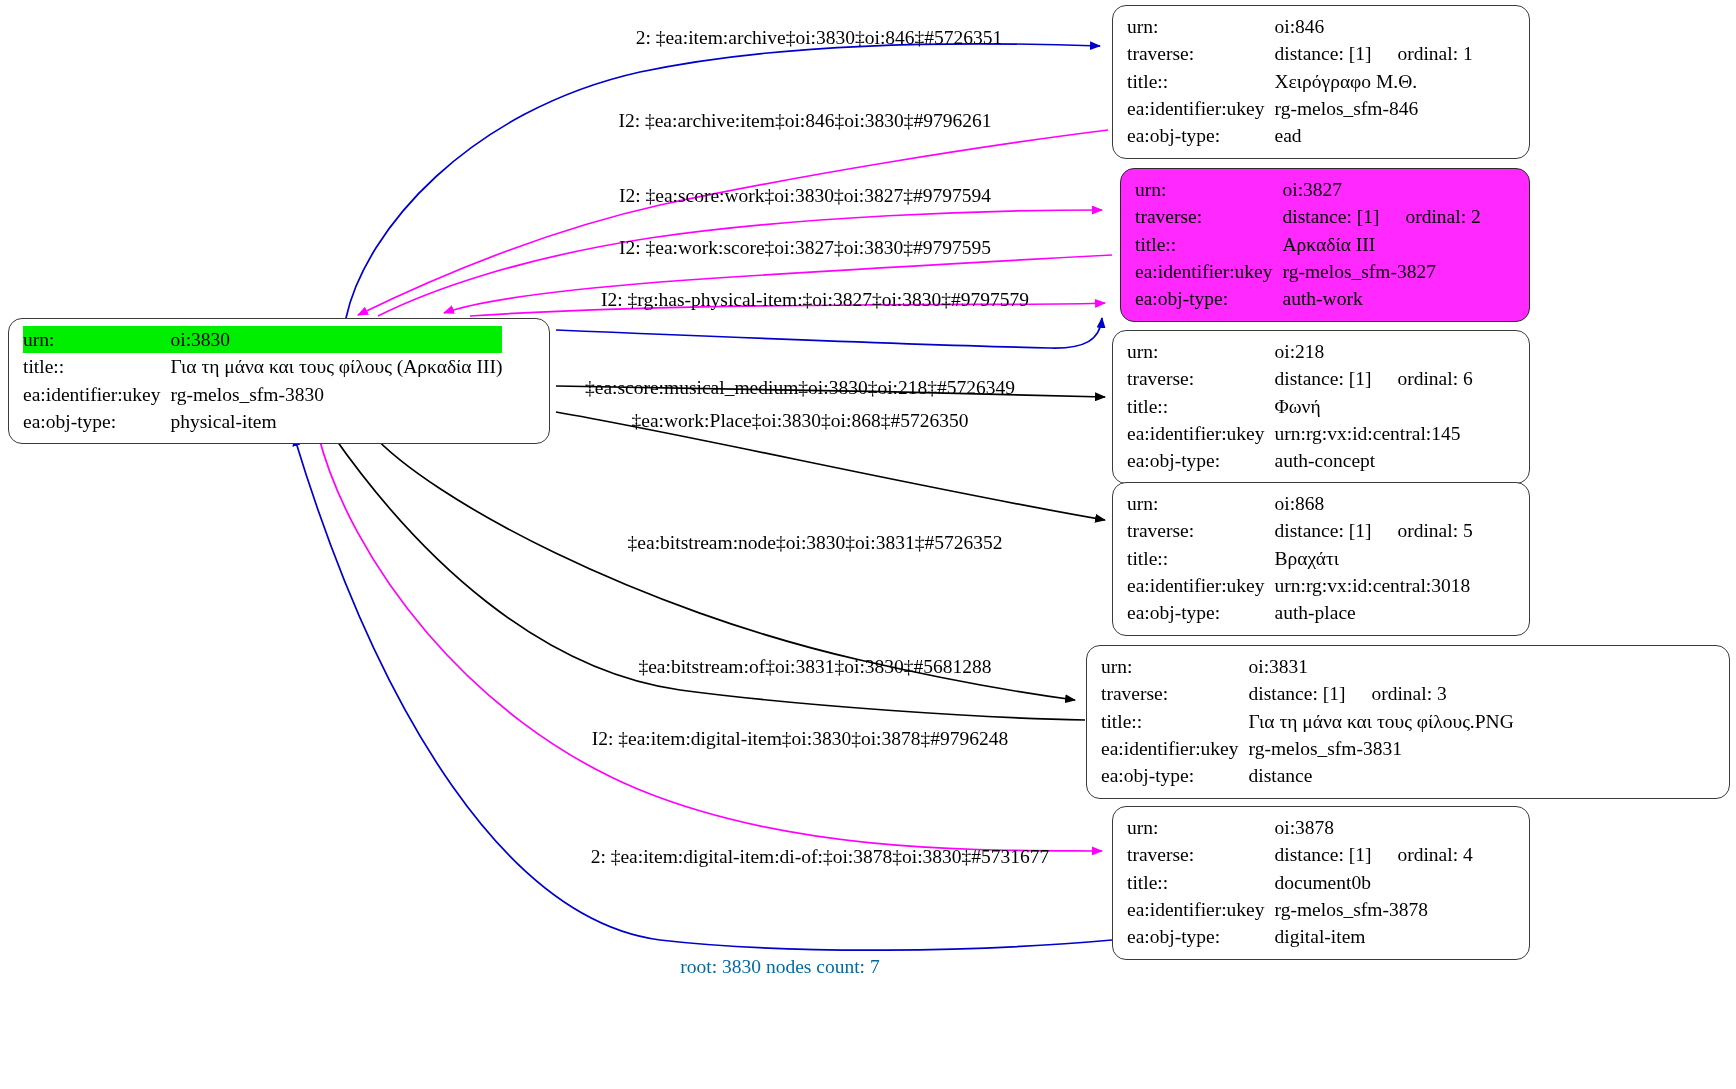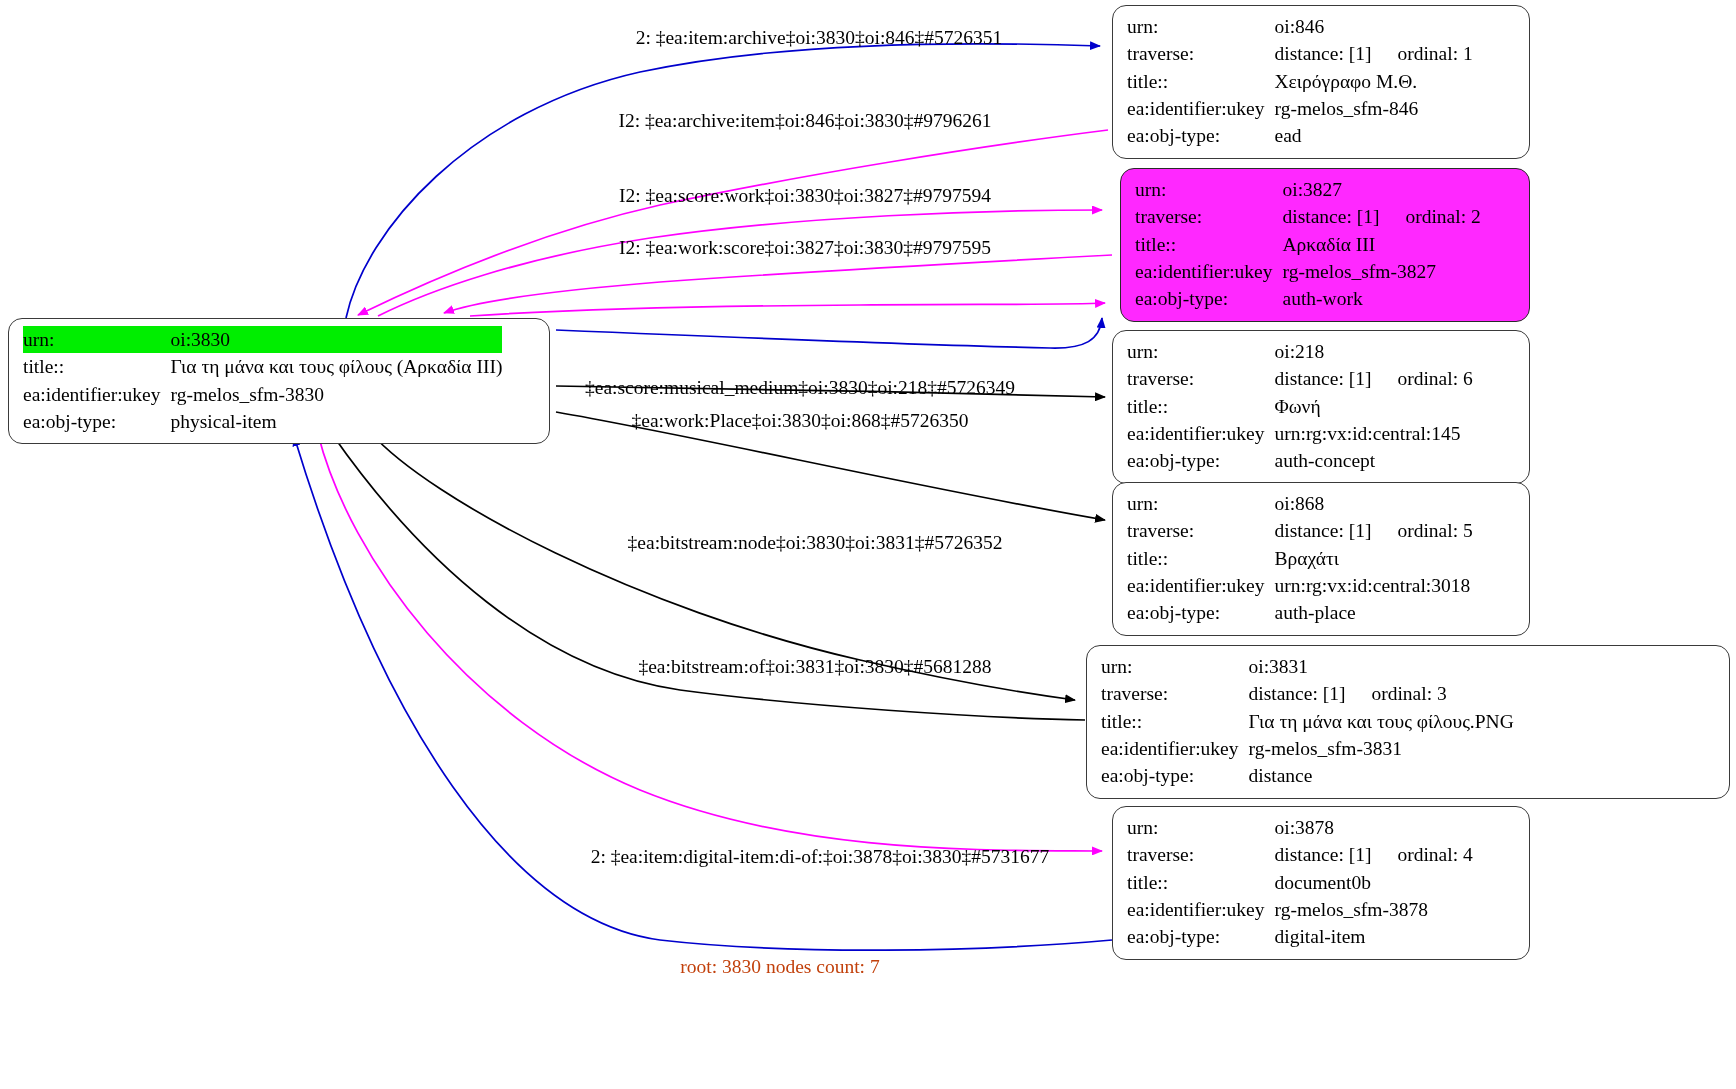--- a/index.html
+++ b/index.html
@@ -59,21 +59,21 @@
     position: absolute;
     font-size: 19.5px;
     color: #000000;
     white-space: nowrap;
     transform: translateX(-50%);
     line-height: 1;
   }
   .footer {
     position: absolute;
     font-size: 19.5px;
-    color: #c2410c;
+    color: #0369a1;
     white-space: nowrap;
     transform: translateX(-50%);
   }
 </style>
 </head>
 <body>
 
 <div id="canvas">
 
   <svg class="edges" viewBox="0 0 1736 1089">
@@ -296,21 +296,23 @@
         <td class="v">digital-item</td>
       </tr>
     </tbody>
       </table>
   </div>
 
   <div class="elabel" style="left:819px;  top:28px;">2: ‡ea:item:archive‡oi:3830‡oi:846‡#5726351</div>
   <div class="elabel" style="left:805px;  top:111px;">I2: ‡ea:archive:item‡oi:846‡oi:3830‡#9796261</div>
   <div class="elabel" style="left:805px;  top:186px;">I2: ‡ea:score:work‡oi:3830‡oi:3827‡#9797594</div>
   <div class="elabel" style="left:805px;  top:238px;">I2: ‡ea:work:score‡oi:3827‡oi:3830‡#9797595</div>
+  <div class="elabel" style="left:815px;  top:290px;">I2: ‡rg:has-physical-item:‡oi:3827‡oi:3830‡#9797579</div>
   <div class="elabel" style="left:800px;  top:378px;">‡ea:score:musical_medium‡oi:3830‡oi:218‡#5726349</div>
   <div class="elabel" style="left:800px;  top:411px;">‡ea:work:Place‡oi:3830‡oi:868‡#5726350</div>
   <div class="elabel" style="left:815px;  top:513px;margin-top:20px;">‡ea:bitstream:node‡oi:3830‡oi:3831‡#5726352</div>
   <div class="elabel" style="left:815px;  top:657px;">‡ea:bitstream:of‡oi:3831‡oi:3830‡#5681288</div>
+  <div class="elabel" style="left:800px;  top:729px;">I2: ‡ea:item:digital-item‡oi:3830‡oi:3878‡#9796248</div>
   <div class="elabel" style="left:820px;  top:847px;">2: ‡ea:item:digital-item:di-of:‡oi:3878‡oi:3830‡#5731677</div>
 
   <div class="footer" style="left:780px; top:956px;">root: 3830 nodes count: 7</div>
 
 </div>
 
 </body></html>

